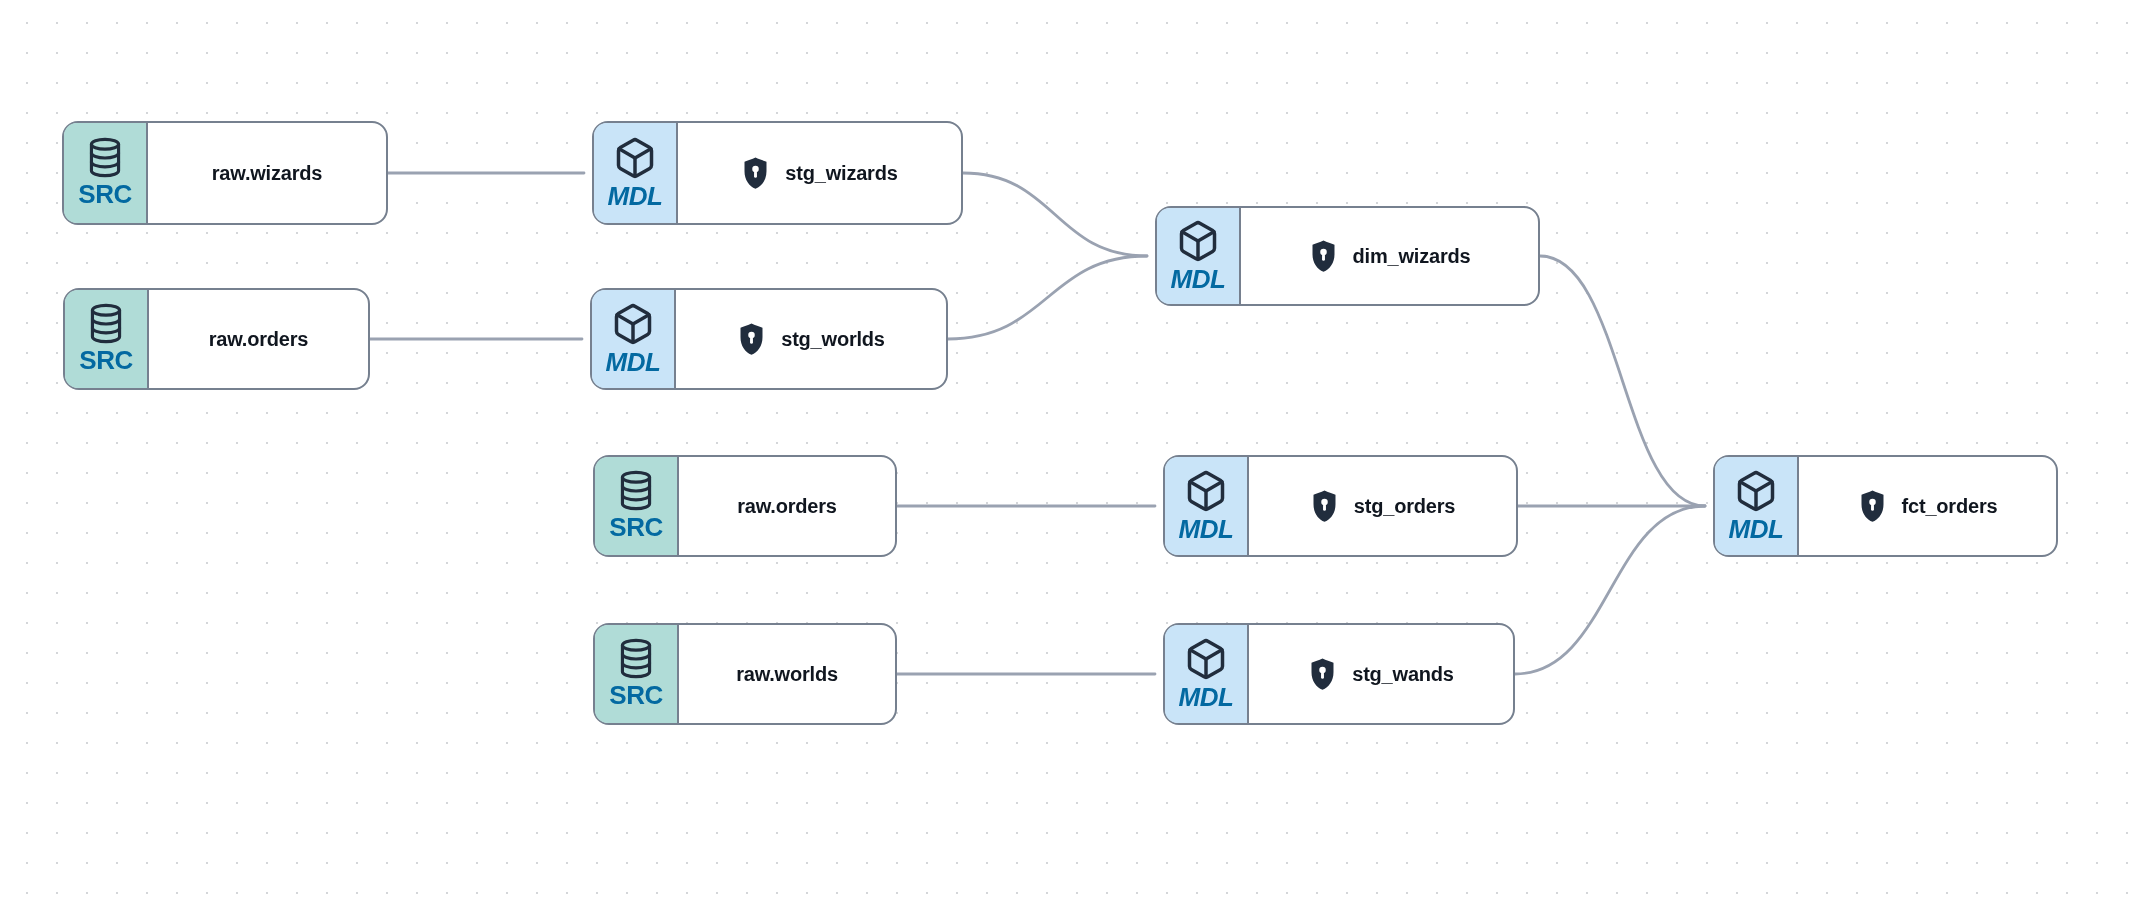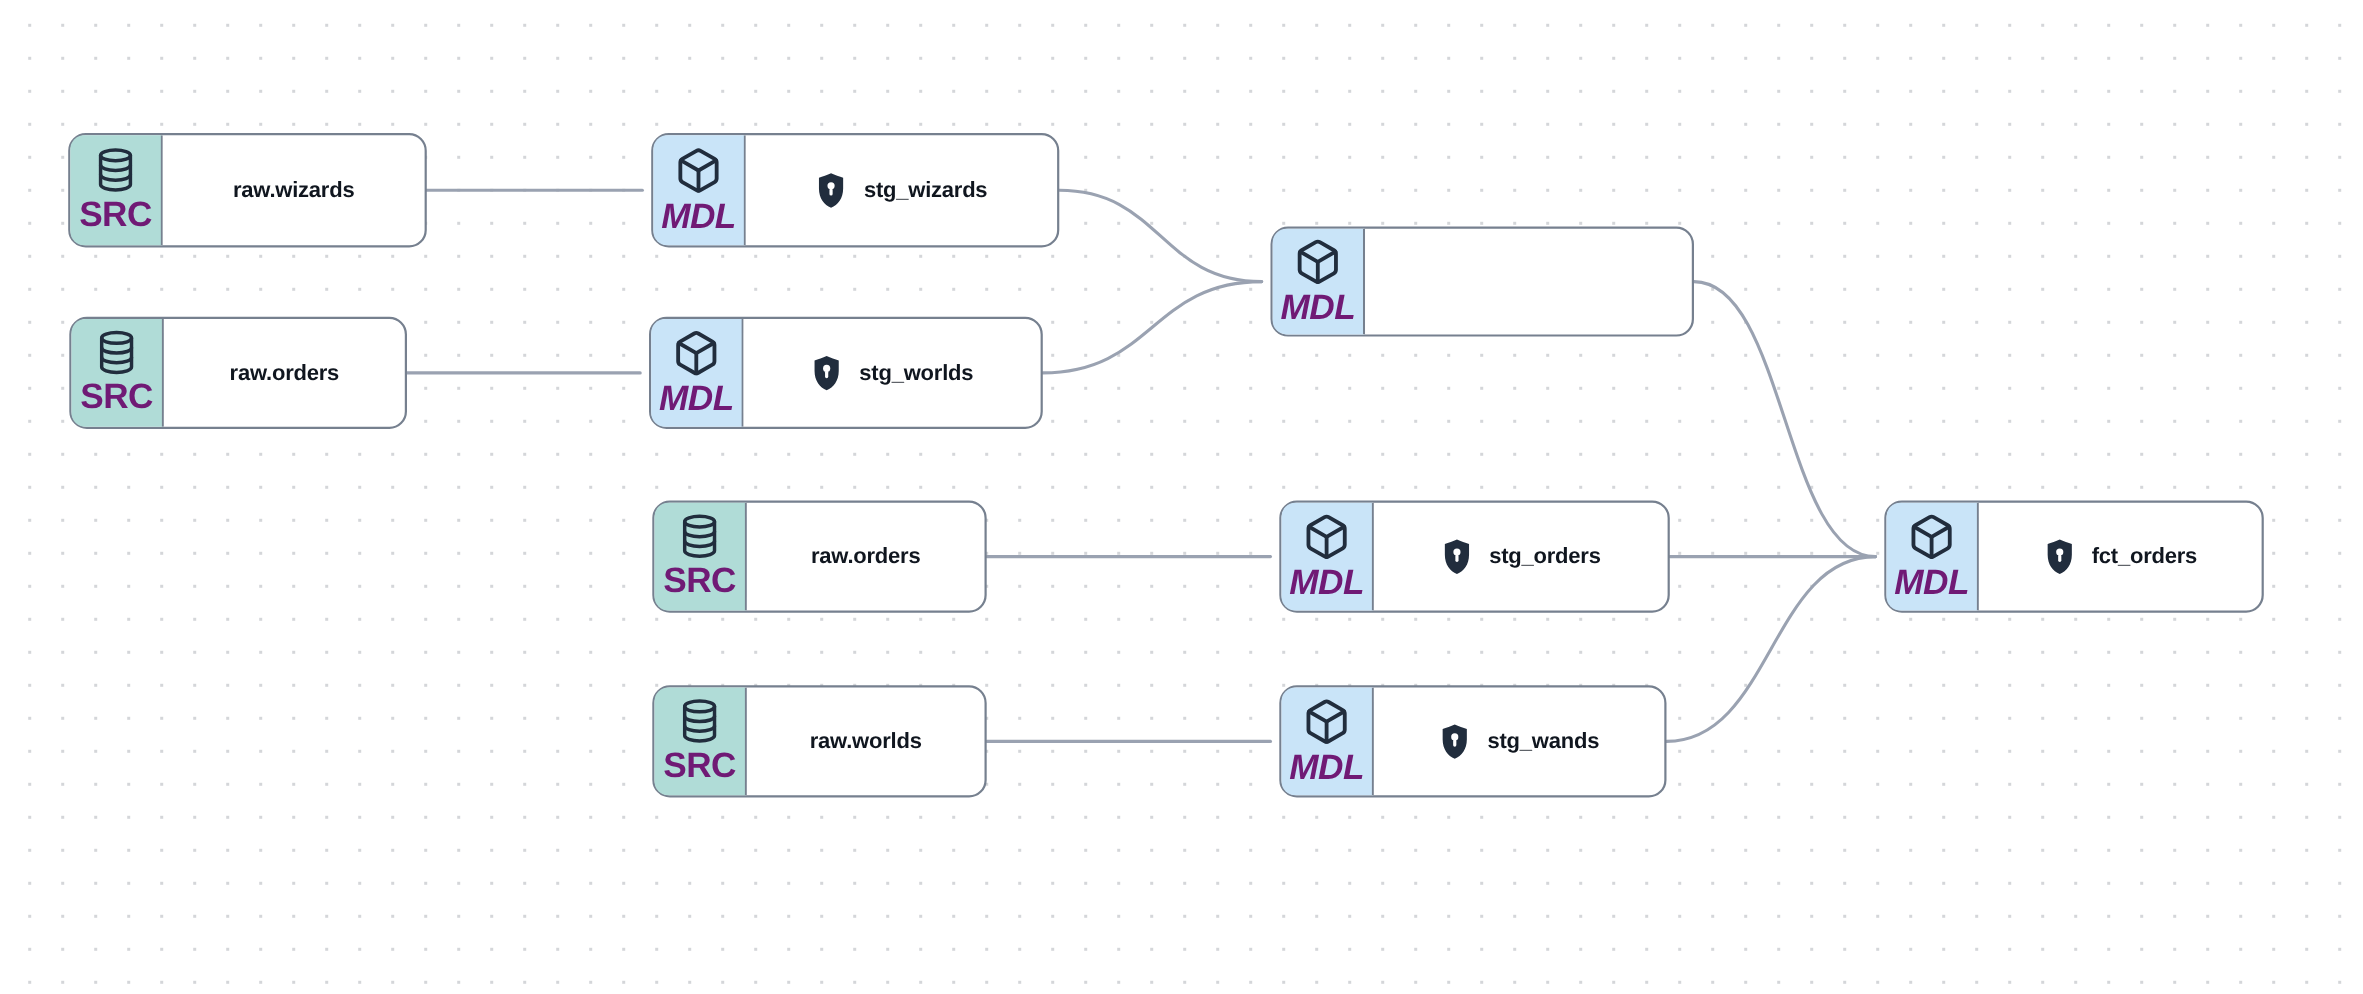--- a/index.html
+++ b/index.html
@@ -18,22 +18,22 @@
     cursor:pointer;
   }
   .badge{
     width:84px;flex:none;box-sizing:border-box;
     display:flex;flex-direction:column;align-items:center;justify-content:center;
     gap:3px;border-right:2.5px solid #76808f;border-radius:12.5px 0 0 12.5px;
   }
   .badge.kind-src{background:#b0dcd7;}
   .badge.kind-mdl{background:#c9e4f8;font-style:italic;}
   .badge-label{
-    font-weight:bold;font-size:32px;line-height:1.05;letter-spacing:-0.5px;
-    color:#701a75;
+    font-weight:bold;font-size:26px;line-height:1.05;letter-spacing:-0.5px;
+    color:#0369a1;
   }
   .nbody{
     flex:1;display:flex;align-items:center;justify-content:center;
     gap:15px;padding:0 24px;min-width:0;
   }
   .nlabel{
     font-size:20px;font-weight:600;color:#10161f;letter-spacing:-0.2px;
     white-space:nowrap;
   }
   .icon{display:block;}
@@ -120,20 +120,28 @@
       </div>
       <div class="node" style="left: 1155px; top: 206px; width: 385px; height: 100px;">
         <div class="badge kind-mdl">
           <svg class="icon" width="44" height="44" viewBox="0 0 24 24" fill="none" stroke="#212d3d" stroke-width="1.9" stroke-linecap="round" stroke-linejoin="round">
       <path d="M21 8a2 2 0 0 0-1-1.73l-7-4a2 2 0 0 0-2 0l-7 4A2 2 0 0 0 3 8v8a2 2 0 0 0 1 1.73l7 4a2 2 0 0 0 2 0l7-4A2 2 0 0 0 21 16Z"></path>
       <path d="m3.3 7 8.7 5 8.7-5"></path>
       <path d="M12 22V12"></path>
     </svg>
           <div class="badge-label">MDL</div>
         </div>
+        <div class="nbody">
+          <svg class="icon" width="29" height="34" viewBox="0 0 24 28">
+      <path fill="#212d3d" d="M12 1.2 C9.2 2.5 5.5 3.8 2.9 4.6 V12.6 C2.9 19.9 6.8 25 12 27.1 C17.2 25 21.1 19.9 21.1 12.6 V4.6 C18.5 3.8 14.8 2.5 12 1.2 Z"></path>
+      <circle fill="#ffffff" cx="12" cy="10.6" r="2.7"></circle>
+      <rect fill="#ffffff" x="10.8" y="12.4" width="2.4" height="5.6" rx="1.2"></rect>
+    </svg>
+          <div class="nlabel">dim_wizards</div>
+        </div>
       </div>
       <div class="node" style="left: 593px; top: 455px; width: 304px; height: 102px;">
         <div class="badge kind-src">
           <svg class="icon" width="38" height="41" viewBox="0 0 24 26" fill="none" stroke="#212d3d" stroke-width="2" stroke-linecap="round" stroke-linejoin="round">
       <ellipse cx="12" cy="4.6" rx="8.6" ry="3.1"></ellipse>
       <path d="M3.4 4.6v16.8c0 1.71 3.85 3.1 8.6 3.1s8.6-1.39 8.6-3.1V4.6"></path>
       <path d="M3.4 10.2c0 1.71 3.85 3.1 8.6 3.1s8.6-1.39 8.6-3.1"></path>
       <path d="M3.4 15.8c0 1.71 3.85 3.1 8.6 3.1s8.6-1.39 8.6-3.1"></path>
     </svg>
           <div class="badge-label">SRC</div>

